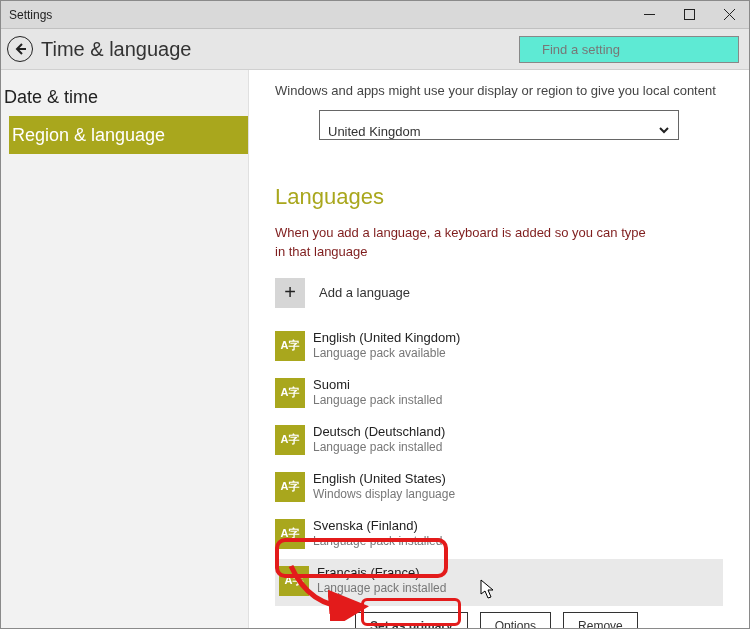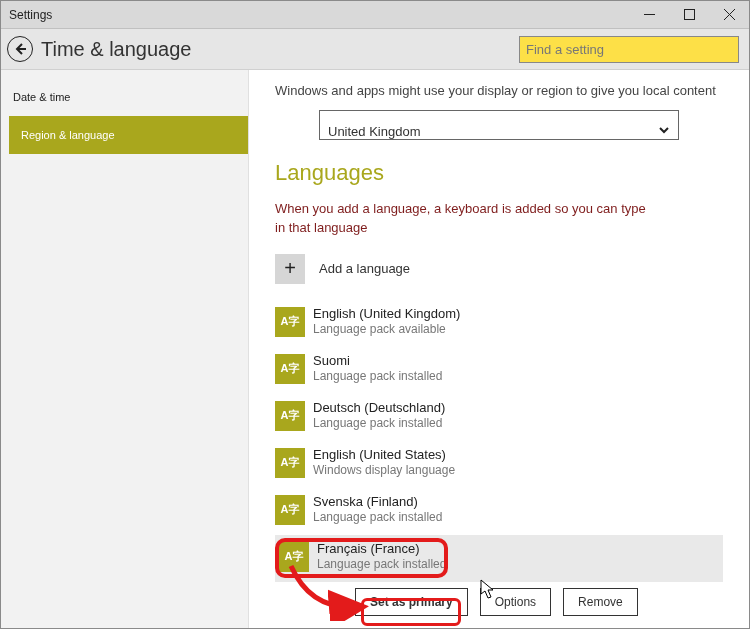--- a/index.html
+++ b/index.html
@@ -46,40 +46,40 @@
     border-radius:50%;
     display:flex; align-items:center; justify-content:center;
     margin-right:8px;
   }
   .back-btn svg { width:12px; height:12px; stroke:#222; stroke-width:2; fill:none; }
   .page-title { font-size:20px; color:#333; font-weight:400; }
   .header .spacer { flex:1; }
   .search {
     width:220px; height:27px;
     border:1px solid #888;
-    background:#fde047;
-    padding:2px 6px;
+    background:#5eead4;
+    padding:2px 22px;
     font-size:13px;
     color:#666;
     display:flex; align-items:center;
   }
 
   
   .body { display:flex; height:calc(629px - 28px - 41px - 2px); }
   .sidebar {
     width:248px;
     background:#f2f2f2;
     border-right:1px solid #e0e0e0;
     padding-top:8px;
   }
   .side-item {
     height:38px;
     display:flex; align-items:center;
-    padding-left:12px;
-    font-size:11px;
+    padding-left:3px;
+    font-size:18px;
     color:#222;
     cursor:default;
   }
   .side-item.active { background:#a9a71d; color:#fff;margin-left:8px; }
 
   .content {
     flex:1;
     padding:12px 26px 0 26px;
     position:relative;
     overflow:hidden;
@@ -87,21 +87,21 @@
   .hint { color:#444; font-size:13px; line-height:1.4; margin-bottom:10px; }
   .dropdown {
     width:360px; height:30px;
     border:1px solid #666;
     display:flex; align-items:flex-end; justify-content:space-between;
     padding:0 8px; font-size:13px;margin-left:44px;
   }
   .dropdown svg { width:12px; height:12px; stroke:#222; stroke-width:2; fill:none; }
 
   .section-title {
-    margin-top:20px;
+    margin-top:44px;
     font-size:22px;
     font-weight:400;
     color:#a9a71d;
   }
   .section-sub { margin-top:14px; color:#7f1d1d; font-size:13px; line-height:1.45; max-width:380px; }
 
   .add-row {
     display:flex; align-items:center;
     margin-top:14px; height:34px;
     gap:14px;

